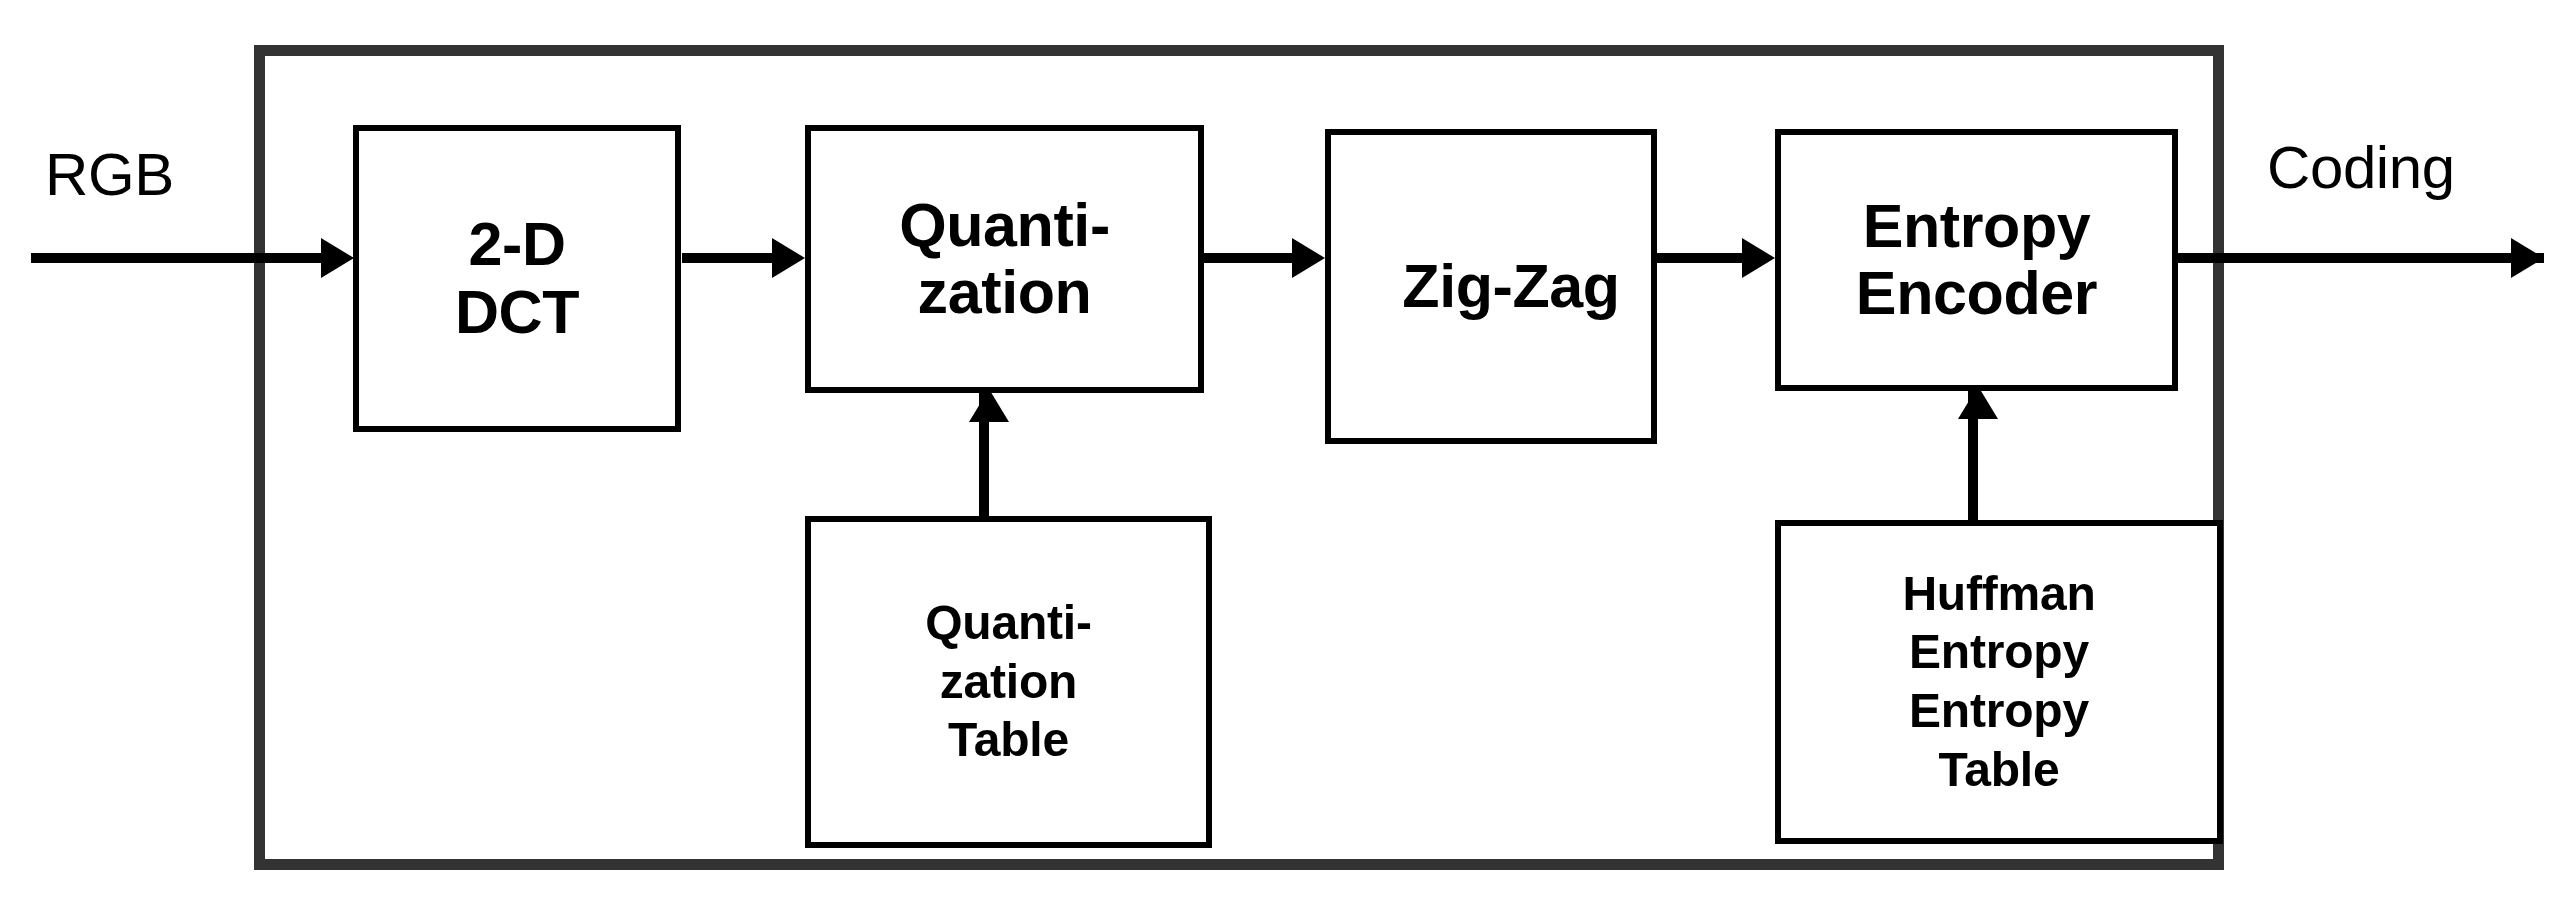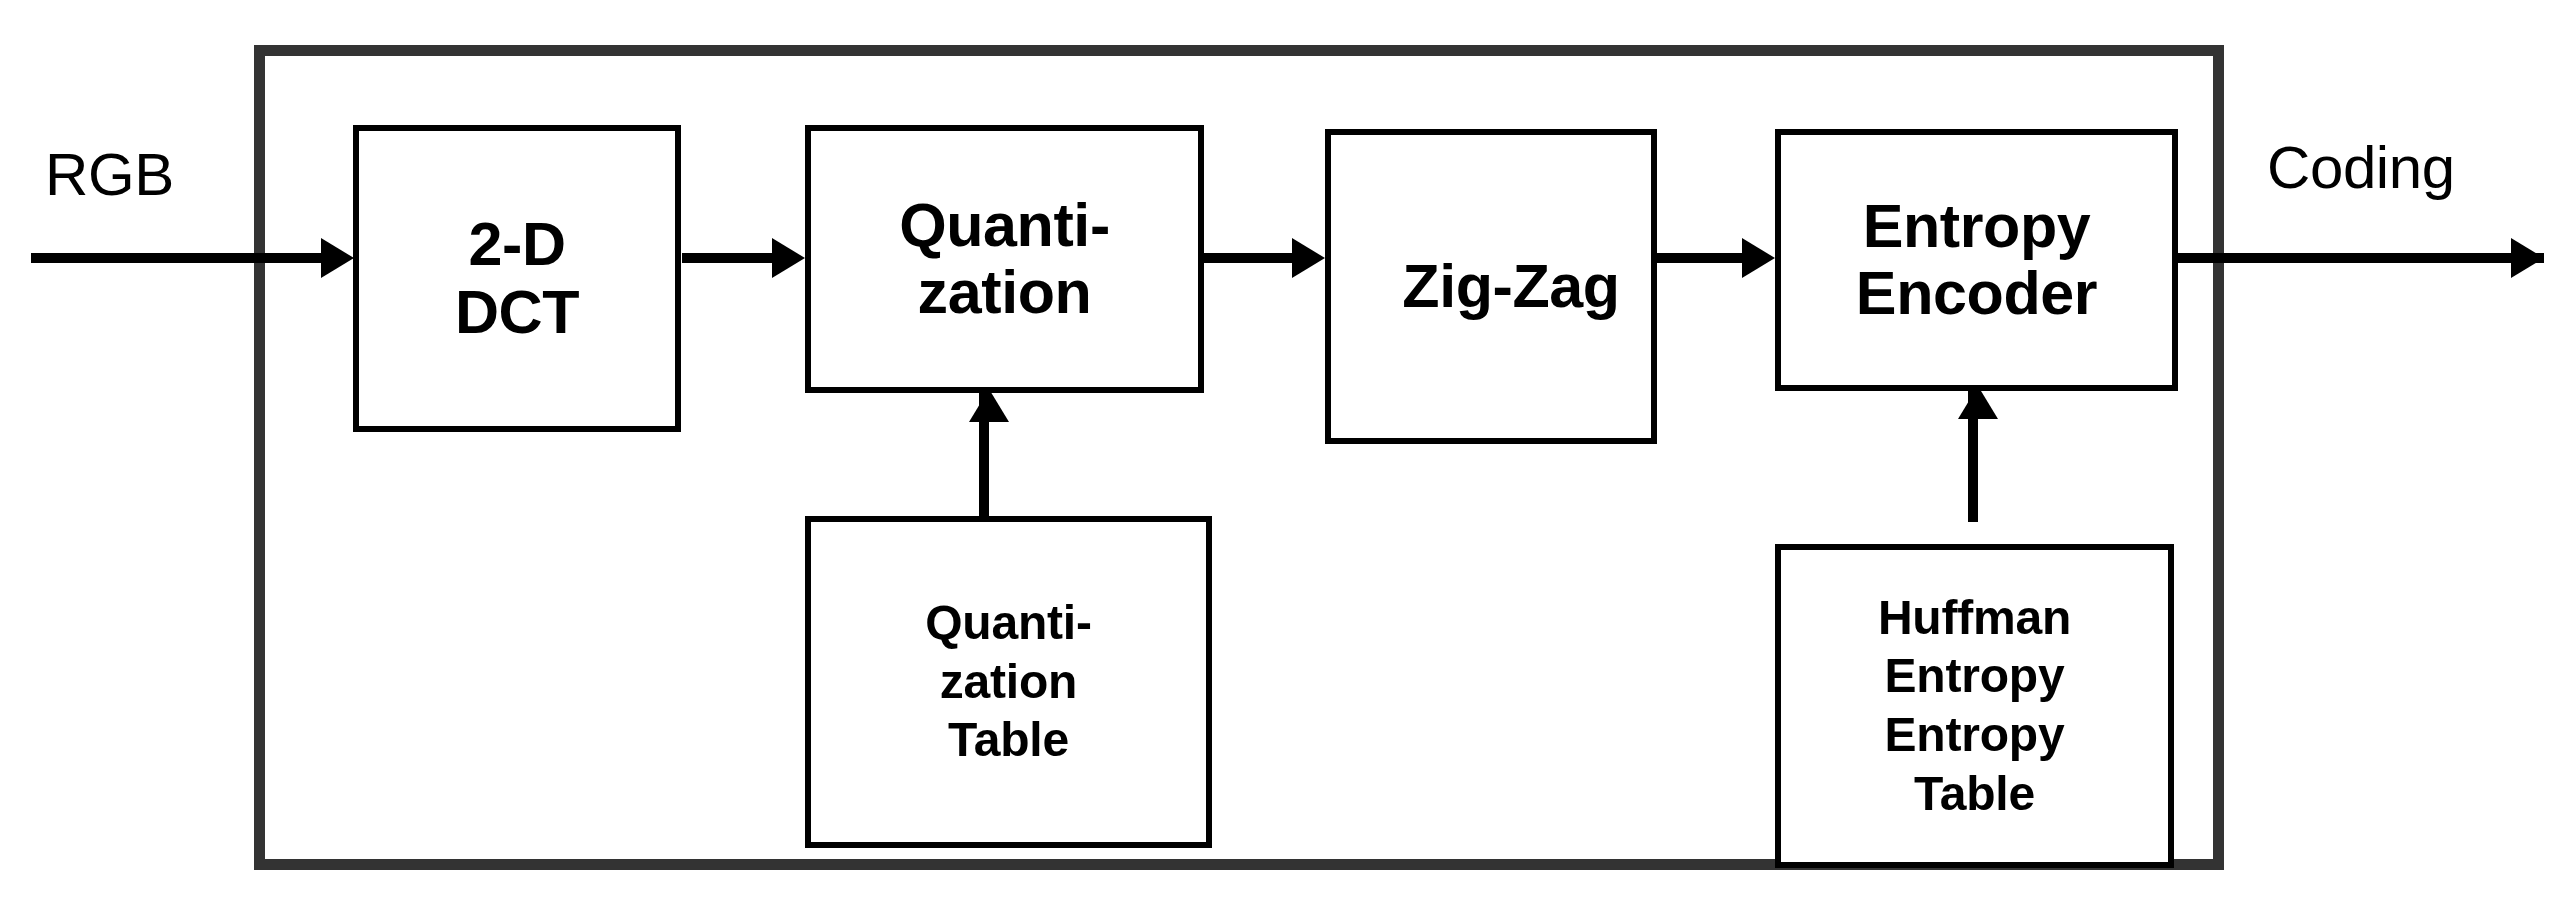--- a/index.html
+++ b/index.html
@@ -57,21 +57,21 @@
     font-size:48px;
     line-height:1.22;
     letter-spacing:-0.2px;
   }
   
   #block-dct          { left:353px;  top:125px;  width:328px;  height:307px; }
   #block-quant        { left:805px; top:125px;  width:399px;  height:268px; }
   #block-zigzag       { left:1325px; top:129px;  width:332px;  height:315px;padding-left:40px; }
   #block-entropy      { left:1775px; top:129px;  width:403px;  height:262px; }
   #block-quant-table  { left:805px; top:516px;  width:407px;  height:332px; }
-  #block-huffman      { left:1775px; top:544px;  width:399px;  height:324px; }
+  #block-huffman      { left:1775px; top:520px;  width:448px;  height:324px; }
 
   #block-zigzag{ height:315px; }
 
   
   .conn{ position:absolute; background:#000000; z-index:3; }
   .h-line{ height:10.2px; }
   .v-line{ width:10.2px; }
 
   .arrow-right{
     position:absolute;

